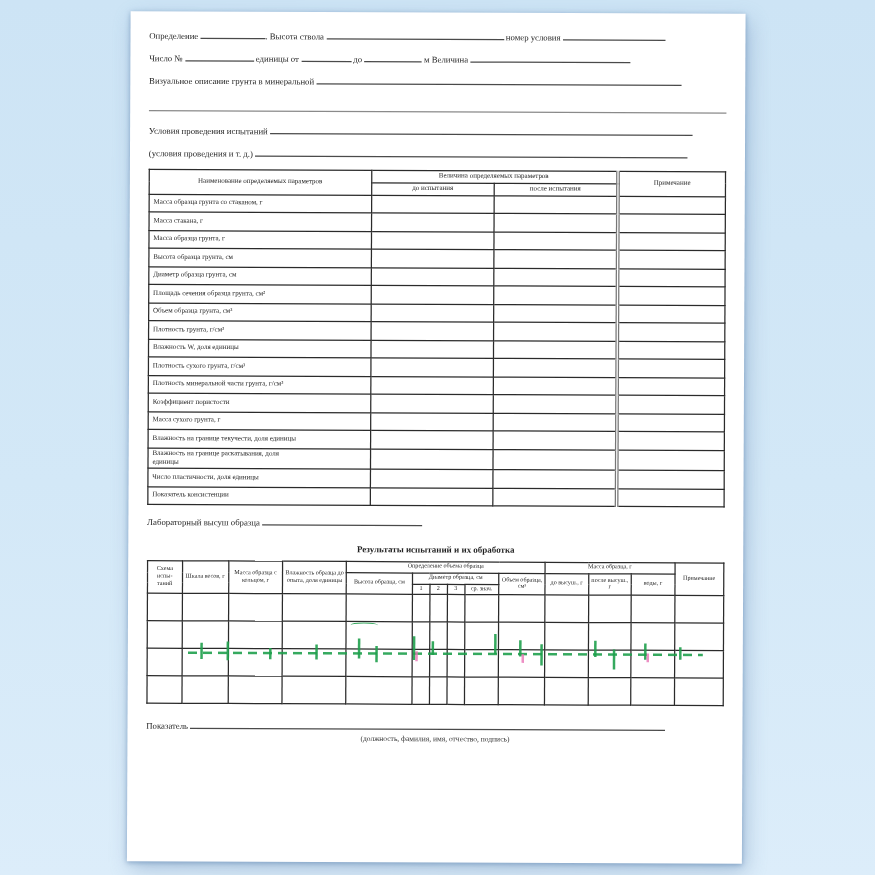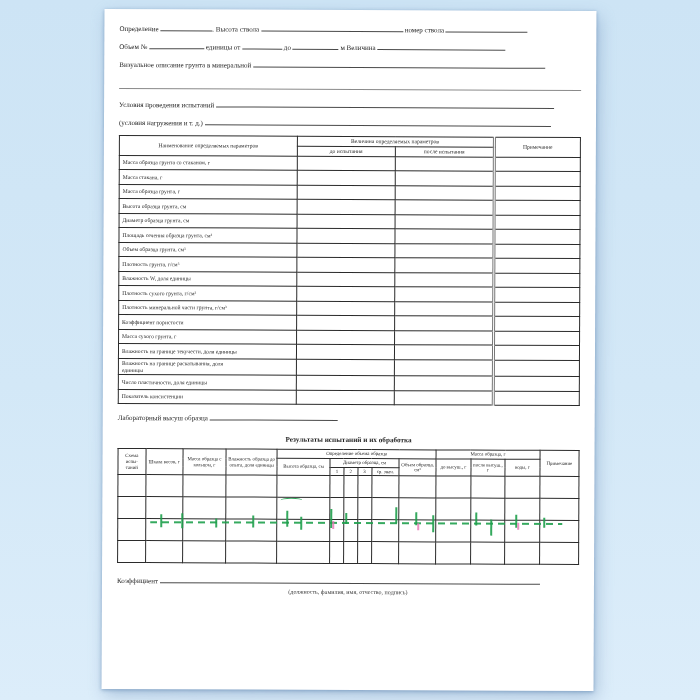--- a/index.html
+++ b/index.html
@@ -53,26 +53,26 @@
 <body style="background: linear-gradient(rgb(205, 228, 245) 0%, rgb(211, 232, 247) 55%, rgb(220, 237, 250) 100%); color: rgb(31, 31, 31);">
 
 <div class="canvas">
   <div class="sheet">
 
     <div class="hline">
       <span>Определение</span>
       <span class="blank" style="width:52px"></span>.
       <span>Высота ствола</span>
       <span class="blank" style="width:142px"></span>
-      <span>номер ствола</span>
+      <span>номер условия</span>
       <span class="blank" style="width:82px"></span>
     </div>
 
     <div class="hline">
-      <span>Объем №</span>
+      <span>Число №</span>
       <span class="blank" style="width:55px"></span>
       <span>единицы от</span>
       <span class="blank" style="width:40px"></span>
       <span>до</span>
       <span class="blank" style="width:46px"></span>
       <span>м Величина</span>
       <span class="blank" style="width:128px"></span>
     </div>
 
     <div class="hline">
@@ -81,21 +81,21 @@
     </div>
 
     <div class="rule-full"></div>
 
     <div class="hline" style="margin-top:9px">
       <span>Условия проведения испытаний</span>
       <span class="blank" style="width:338px"></span>
     </div>
 
     <div class="hline">
-      <span>(условия нагружения и т. д.)</span>
+      <span>(условия проведения и т. д.)</span>
       <span class="blank" style="width:346px"></span>
     </div>
 
     <table class="ptable">
       <thead>
         <tr>
           <th class="c-name" rowspan="2">Наименование определяемых параметров</th>
           <th colspan="2">Величина определяемых параметров</th>
           <th class="c-note" rowspan="2">Примечание</th>
         </tr>
@@ -344,19 +344,19 @@
       <div class="pen v" style="left:358px;top:63px;height:13px"></div>
       <div class="pen v" style="left:373px;top:70px;height:16px"></div>
       <div class="pen v" style="left:398px;top:65px;height:13px"></div>
       <div class="pen v" style="left:426px;top:68px;height:10px"></div>
       <div class="pen pink" style="left:215px;top:72px;height:8px"></div>
       <div class="pen pink" style="left:300px;top:74px;height:7px"></div>
       <div class="pen pink" style="left:400px;top:73px;height:7px"></div>
     </div>
 
     <div class="exec">
-      <span>Коэффициент</span>
+      <span>Показатель</span>
       <span class="blank" style="width:380px"></span>
     </div>
     <div class="sig-hint">(должность, фамилия, имя, отчество, подпись)</div>
 
   </div>
 </div>
 
 </body></html>

